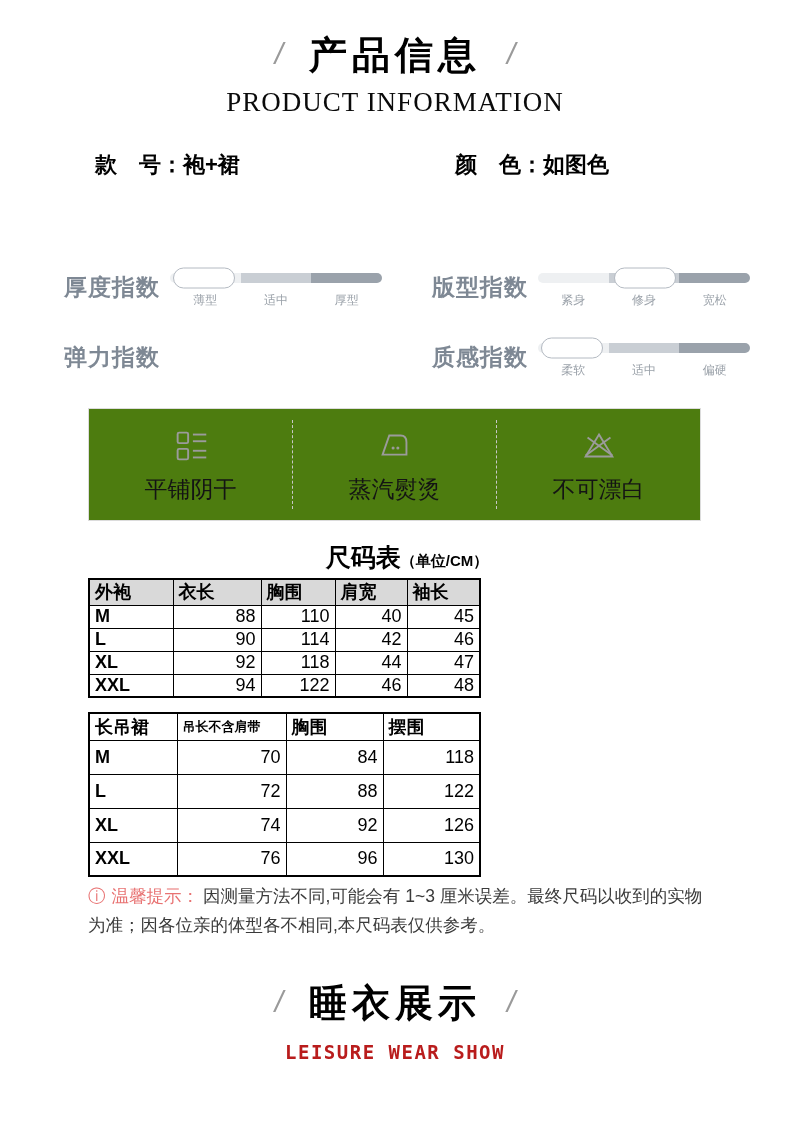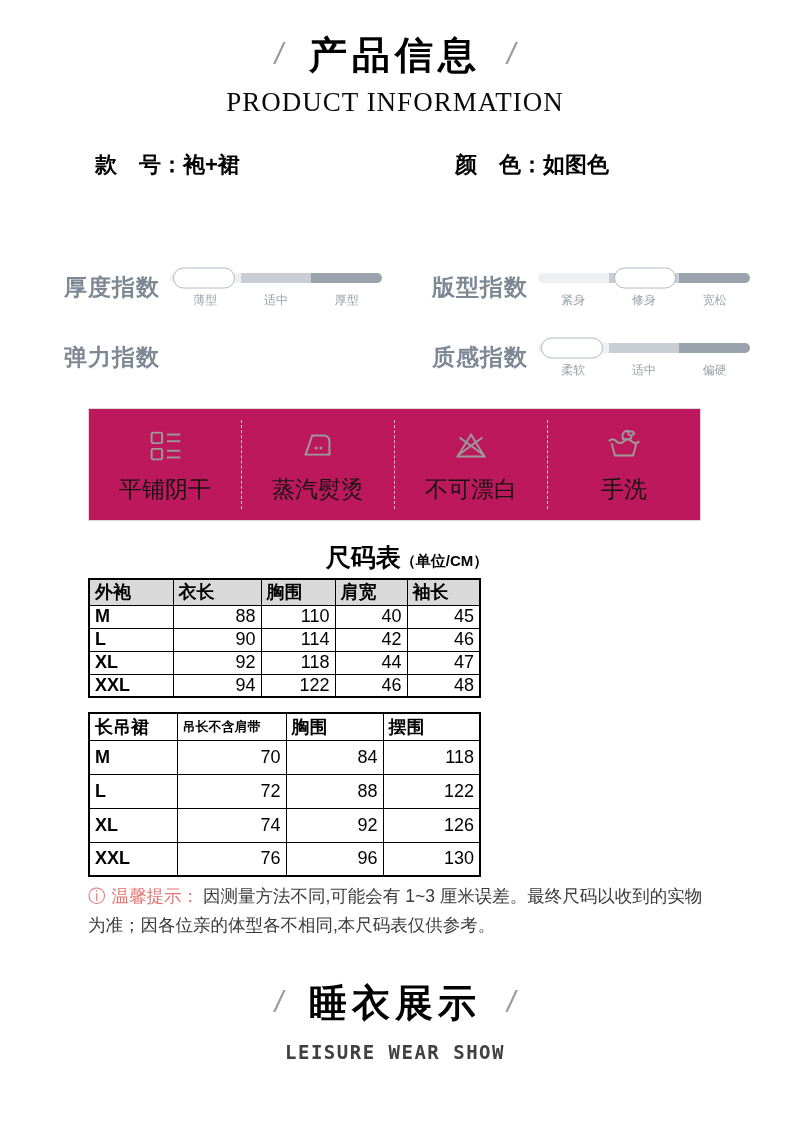--- a/index.html
+++ b/index.html
@@ -45,21 +45,21 @@
     width:62px; height:21px; background:#fff;
     border:1.5px solid #b4bac2; border-radius:11px;
   }
   .pos-0 { left:3px; } .pos-1 { left:calc(33.33% + 5px); }
   .seg-labels { display:flex; margin-top:9px; }
   .seg-labels span { flex:1 1 0; text-align:center; font-size:12px; color:#9aa1a9; }
 
   
   .care-box {
     position:absolute; left:88px; top:408px; width:613px; height:113px;
-    border:1px solid #dcdcdc; display:flex; background:#be185d;
+    border:1px solid #dcdcdc; display:flex; background:#4d7c0f;
   }
   .care-item { flex:1 1 0; display:flex; flex-direction:column; align-items:center; justify-content:center; gap:7px; margin:11px 0; }
   .care-item + .care-item { border-left:1px dashed #c8c8c8; }
   .care-icon { width:42px; height:42px; stroke:#9b9b9b; fill:none; stroke-width:2; }
   .care-label { font-size:23px; color:#141414; }
 
   
   .chart-title { position:absolute; top:541px; left:12px; width:100%; text-align:center; font-weight:bold; }
   .chart-title-cn { font-size:25px; }
   .chart-title-unit { font-size:15px; }
@@ -80,21 +80,21 @@
   td.c-size { text-align:left; font-weight:bold; }
   td.c-num { text-align:right; }
 
   
   .tip { position:absolute; left:88px; top:882px; width:624px; font-size:17.5px; line-height:1.65; color:#3a3a3a; }
   .tip-icon, .tip-prefix { color:#e87272; }
   .tip-prefix { margin:0 4px 0 6px; }
 
   
   .footer { position:absolute; top:978px; left:0; width:100%; text-align:center; }
-  .footer-en { font-family:"DejaVu Sans Mono", monospace; font-weight:bold; font-size:19px; letter-spacing:1.5px; margin-top:12px; color:#404040; }
+  .footer-en { font-family:"DejaVu Sans Mono", monospace; font-weight:bold; font-size:19px; letter-spacing:1.5px; margin-top:12px; color:#b91c1c; }
 </style>
 </head>
 <body>
 
 <div class="page">
 
   <div class="hero">
     <div class="title-line">
       <span class="slash">/</span>
       <span class="title-cn">产品信息</span>
@@ -187,29 +187,20 @@
       <span class="care-label">蒸汽熨烫</span>
     </div>
     <div class="care-item">
       <svg class="care-icon" viewBox="0 0 44 44">
         <path d="M22 10 L36 33 L8 33 Z"></path>
         <line x1="10" y1="13" x2="36" y2="32"></line>
         <line x1="34" y1="13" x2="8" y2="32"></line>
       </svg>
       <span class="care-label">不可漂白</span>
     </div>
-    <div class="care-item">
-      <svg class="care-icon" viewBox="0 0 44 44">
-        <path d="M6 17 Q10 13 14 17 T22 17 T30 17 T38 17"></path>
-        <path d="M9 19 L12.5 32 L31.5 32 L35 19"></path>
-        <path d="M21 15 Q19 9 24 6 L31 7 Q33 8 32 10 L29 11 Q31 13 28 15 Z"></path>
-        <line x1="26" y1="7" x2="27.5" y2="11"></line>
-      </svg>
-      <span class="care-label">手洗</span>
-    </div>
   </div>
 
   <div class="chart-title">
     <span class="chart-title-cn">尺码表</span><span class="chart-title-unit">（单位/CM）</span>
   </div>
 
   <table class="size-table" id="t1">
     <colgroup>
         <col style="width:84px">
         <col style="width:88px">

